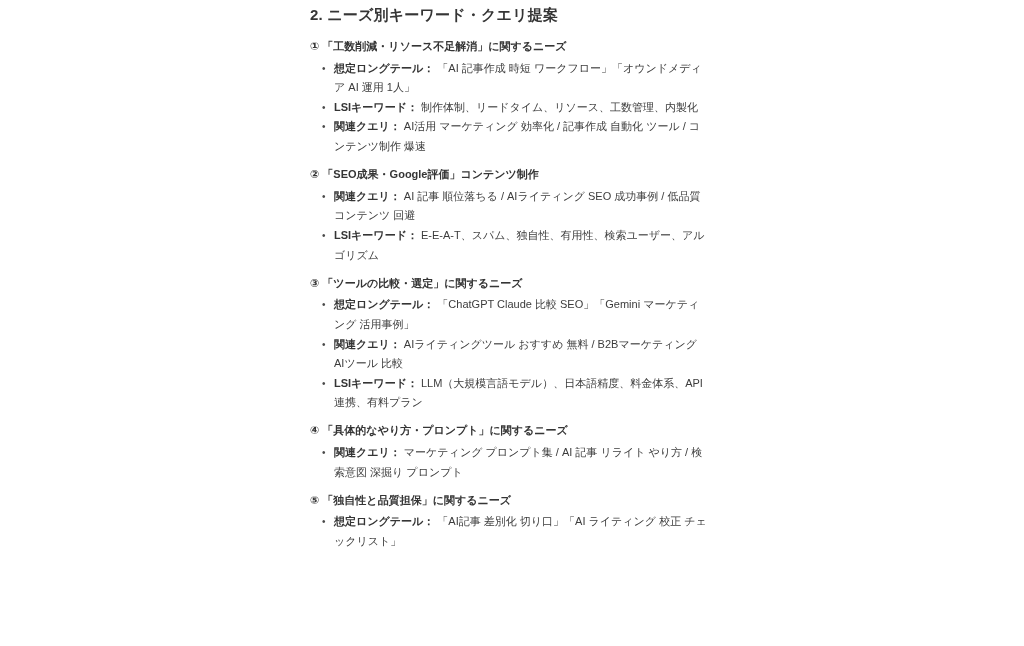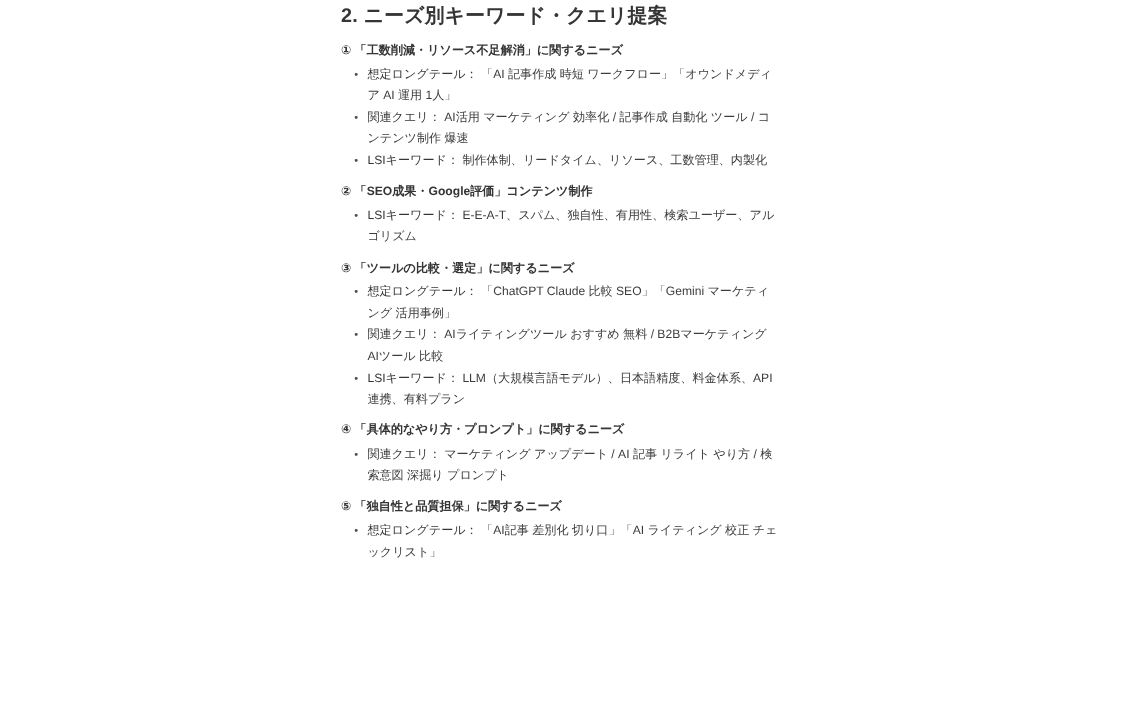--- a/index.html
+++ b/index.html
@@ -24,21 +24,21 @@
   .content {
     position: absolute;
     left: 310px;
     top: 0;
     width: 397px;
     padding-top: 6px;
     font-size: 11px;
     line-height: 19.6px;
   }
   h3.md-h3 {
-    font-size: 18px;
+    font-size: 15px;
     font-weight: 700;
     color: #353535;
     margin: 0 0 14px 0;
     line-height: 17px;
     letter-spacing: 0.2px;
   }
   .group-heading {
     font-size: 11px;
     font-weight: 700;
     color: #353535;
@@ -57,53 +57,57 @@
   }
   ul.bullets > li::before {
     content: "•";
     position: absolute;
     left: -12px;
     top: 0;
     color: #4a4a4a;
     font-size: 10px;
   }
   .lbl {
-    font-weight: 400;
+    font-weight: 700;
     color: #353535;
   }
 </style>
 </head>
 <body>
 
 <div class="page">
   <div class="content">
 
     <h3 class="md-h3">2. ニーズ別キーワード・クエリ提案</h3>
 
     <div class="group">
       <div class="group-heading">① 「工数削減・リソース不足解消」に関するニーズ</div>
       <ul class="bullets">
         <li>
           <span class="lbl">想定ロングテール：</span>
           <span>「AI 記事作成 時短 ワークフロー」「オウンドメディア AI 運用 1人」</span>
         </li>
         <li>
+          <span class="lbl">LSIキーワード：</span>
+          <span>制作体制、リードタイム、リソース、工数管理、内製化</span>
+        </li>
+        <li>
           <span class="lbl">関連クエリ：</span>
           <span>AI活用 マーケティング 効率化 / 記事作成 自動化 ツール / コンテンツ制作 爆速</span>
-        </li>
-        <li>
-          <span class="lbl">LSIキーワード：</span>
-          <span>制作体制、リードタイム、リソース、工数管理、内製化</span>
         </li>
       </ul>
     </div>
 
     <div class="group">
       <div class="group-heading">② 「SEO成果・Google評価」コンテンツ制作</div>
       <ul class="bullets">
+        <li>
+          <span class="lbl">関連クエリ：</span>
+          <span>AI 記事 順位落ちる / AIライティング SEO 成功事例 / 低品質コンテンツ 回避</span>
+        </li>
         <li>
           <span class="lbl">LSIキーワード：</span>
           <span>E-E-A-T、スパム、独自性、有用性、検索ユーザー、アルゴリズム</span>
         </li>
       </ul>
     </div>
 
     <div class="group">
       <div class="group-heading">③ 「ツールの比較・選定」に関するニーズ</div>
       <ul class="bullets">
@@ -120,21 +124,21 @@
           <span>LLM（大規模言語モデル）、日本語精度、料金体系、API連携、有料プラン</span>
         </li>
       </ul>
     </div>
 
     <div class="group">
       <div class="group-heading">④ 「具体的なやり方・プロンプト」に関するニーズ</div>
       <ul class="bullets">
         <li>
           <span class="lbl">関連クエリ：</span>
-          <span>マーケティング アップデート / AI 記事 リライト やり方 / 検索意図 深掘り プロンプト</span>
+          <span>マーケティング プロンプト集 / AI 記事 リライト やり方 / 検索意図 深掘り プロンプト</span>
         </li>
       </ul>
     </div>
 
     <div class="group">
       <div class="group-heading">⑤ 「独自性と品質担保」に関するニーズ</div>
       <ul class="bullets">
         <li>
           <span class="lbl">想定ロングテール：</span>
           <span>「AI記事 差別化 切り口」「AI ライティング 校正 チェックリスト」</span>

